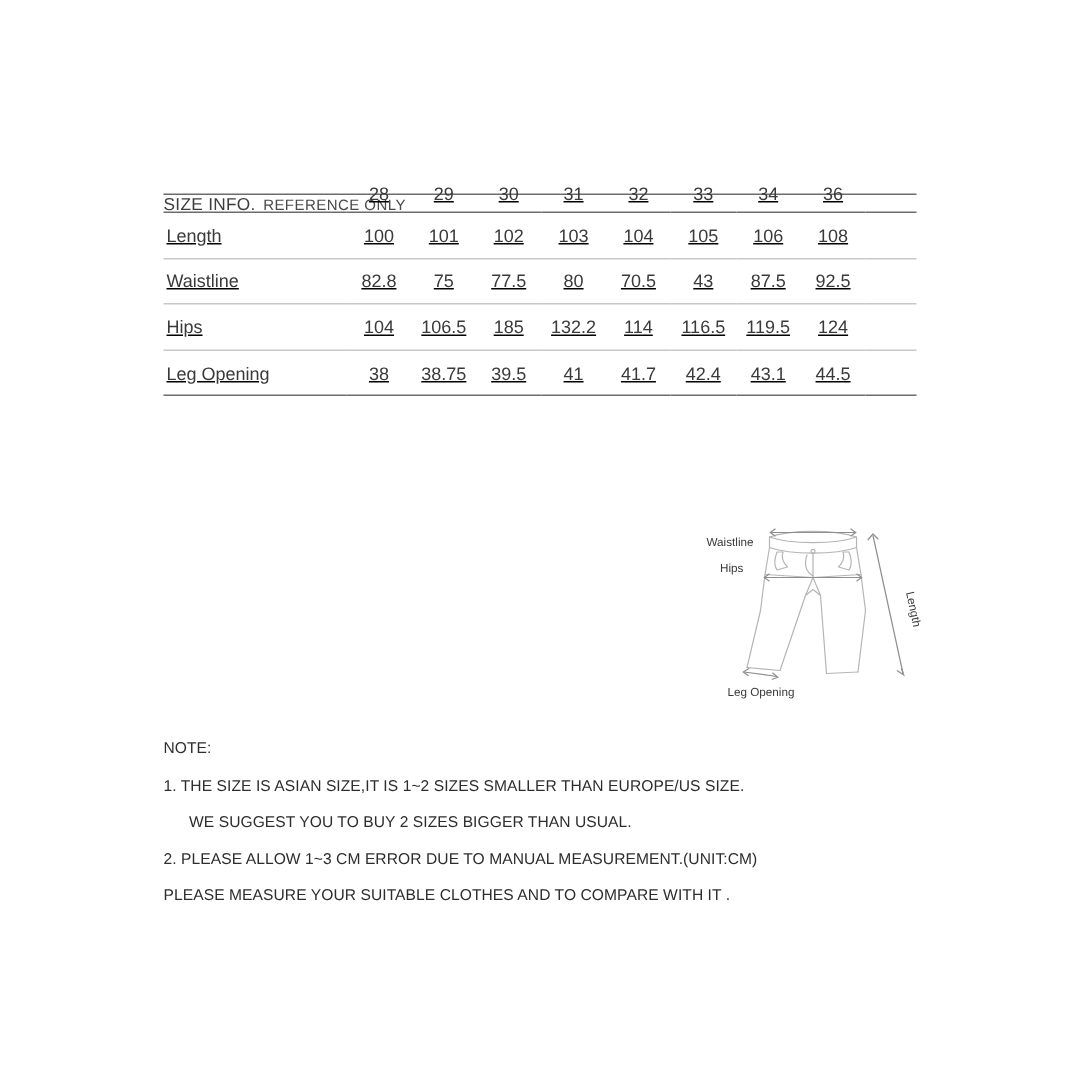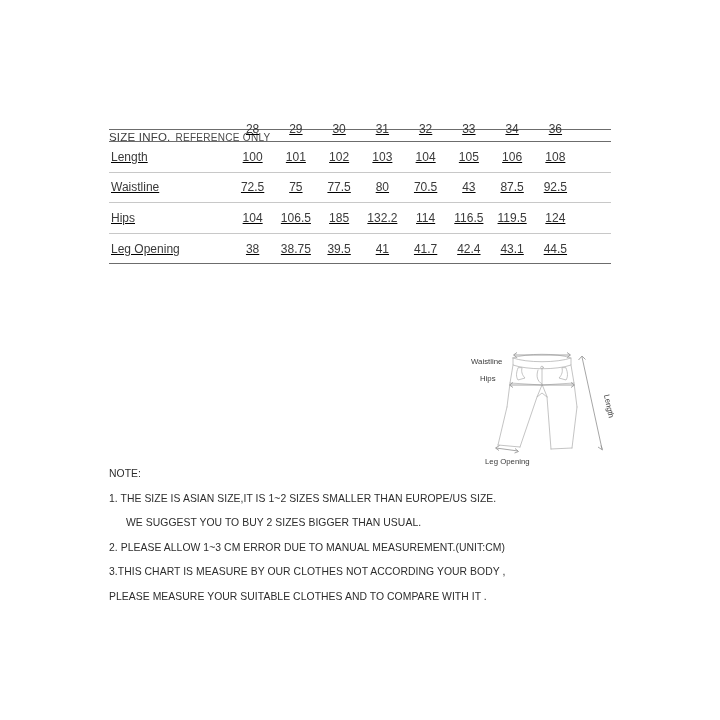--- a/index.html
+++ b/index.html
@@ -96,21 +96,21 @@
   .diagram-label {
     font-family: "Liberation Sans", sans-serif;
     font-size: 7.8px;
     fill: #3a3a3a;
   }
 
   
   #notes {
     position: absolute;
     left: 109px;
-    top: 462px;
+    top: 488px;
     width: 530px;
   }
   #notes .note-line {
     font-size: 10.4px;
     color: #2d2d2d;
     line-height: 24.5px;
     white-space: pre;
     letter-spacing: 0.05px;
   }
   #notes .note-line.indented {
@@ -161,21 +161,21 @@
       <td>102</td>
       <td>103</td>
       <td>104</td>
       <td>105</td>
       <td>106</td>
       <td>108</td>
       <td></td>
     </tr>
     <tr class="data-row">
       <td class="rowlabel">Waistline</td>
-      <td>72.5</td>
+      <td>82.8</td>
       <td>75</td>
       <td>77.5</td>
       <td>80</td>
       <td>70.5</td>
       <td>43</td>
       <td>87.5</td>
       <td>92.5</td>
       <td></td>
     </tr>
     <tr class="data-row">
@@ -272,15 +272,14 @@
     <text class="diagram-label" x="139" y="50" transform="rotate(78 139 50)">Length</text>
     <text class="diagram-label" x="20" y="119">Leg Opening</text>
   </svg>
 </div>
 
 <div id="notes">
   <div class="note-line">NOTE:</div>
   <div class="note-line">1. THE SIZE IS ASIAN SIZE,IT IS 1~2 SIZES SMALLER THAN EUROPE/US SIZE.</div>
   <div class="note-line indented">WE SUGGEST YOU TO BUY 2 SIZES BIGGER THAN USUAL.</div>
   <div class="note-line">2. PLEASE ALLOW 1~3 CM ERROR DUE TO MANUAL MEASUREMENT.(UNIT:CM)</div>
-  <div class="note-line">3.THIS CHART IS MEASURE BY OUR CLOTHES NOT ACCORDING YOUR BODY ,</div>
   <div class="note-line">PLEASE MEASURE YOUR SUITABLE CLOTHES AND TO COMPARE WITH IT .</div>
 </div>
 
 </body></html>

